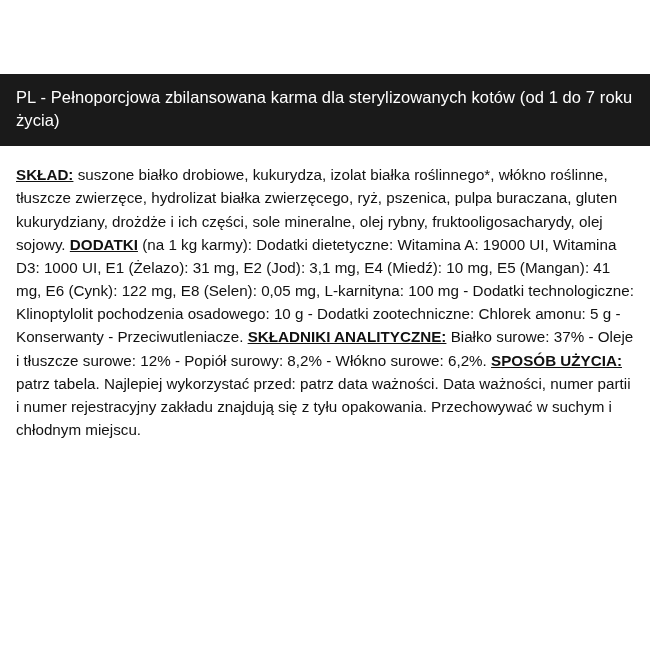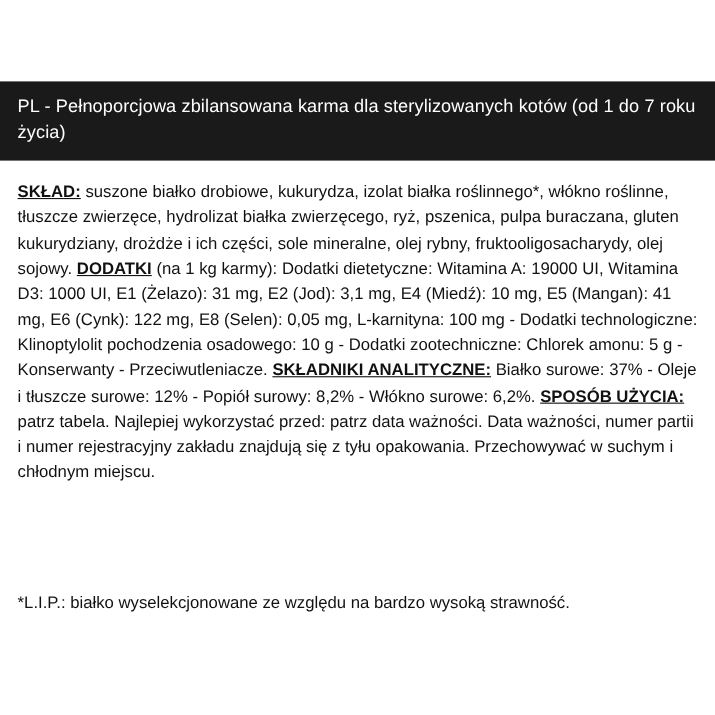--- a/index.html
+++ b/index.html
@@ -79,15 +79,14 @@
       <span class="lang">PL</span><span> - </span><span>Pełnoporcjowa zbilansowana karma dla sterylizowanych kotów (od 1 do 7 roku życia)</span>
     </div>
   </div>
 
   <div class="body-block">
     <p class="ingredients">
       <b>SKŁAD:</b><span> suszone białko drobiowe, kukurydza, izolat białka roślinnego*, włókno roślinne, tłuszcze zwierzęce, hydrolizat białka zwierzęcego, ryż, pszenica, pulpa buraczana, gluten kukurydziany, drożdże i ich części, sole mineralne, olej rybny, fruktooligosacharydy, olej sojowy. </span><b>DODATKI</b><span> (na 1 kg karmy): Dodatki dietetyczne: Witamina A: 19000 UI, Witamina D3: 1000 UI, E1 (Żelazo): 31 mg, E2 (Jod): 3,1 mg, E4 (Miedź): 10 mg, E5 (Mangan): 41 mg, E6 (Cynk): 122 mg, E8 (Selen): 0,05 mg, L-karnityna: 100 mg - Dodatki technologiczne: Klinoptylolit pochodzenia osadowego: 10 g - Dodatki zootechniczne: Chlorek amonu: 5 g - Konserwanty - Przeciwutleniacze. </span><b>SKŁADNIKI ANALITYCZNE:</b><span> Białko surowe: 37% - Oleje i tłuszcze surowe: 12% - Popiół surowy: 8,2% - Włókno surowe: 6,2%. </span><b>SPOSÓB UŻYCIA:</b><span> patrz tabela. Najlepiej wykorzystać przed: patrz data ważności. Data ważności, numer partii i numer rejestracyjny zakładu znajdują się z tyłu opakowania. Przechowywać w suchym i chłodnym miejscu.</span>
     </p>
   </div>
 
-  <div class="footnote">*L.I.P.: białko wyselekcjonowane ze względu na bardzo wysoką strawność.</div>
 
 </div>
 
 </body></html>

